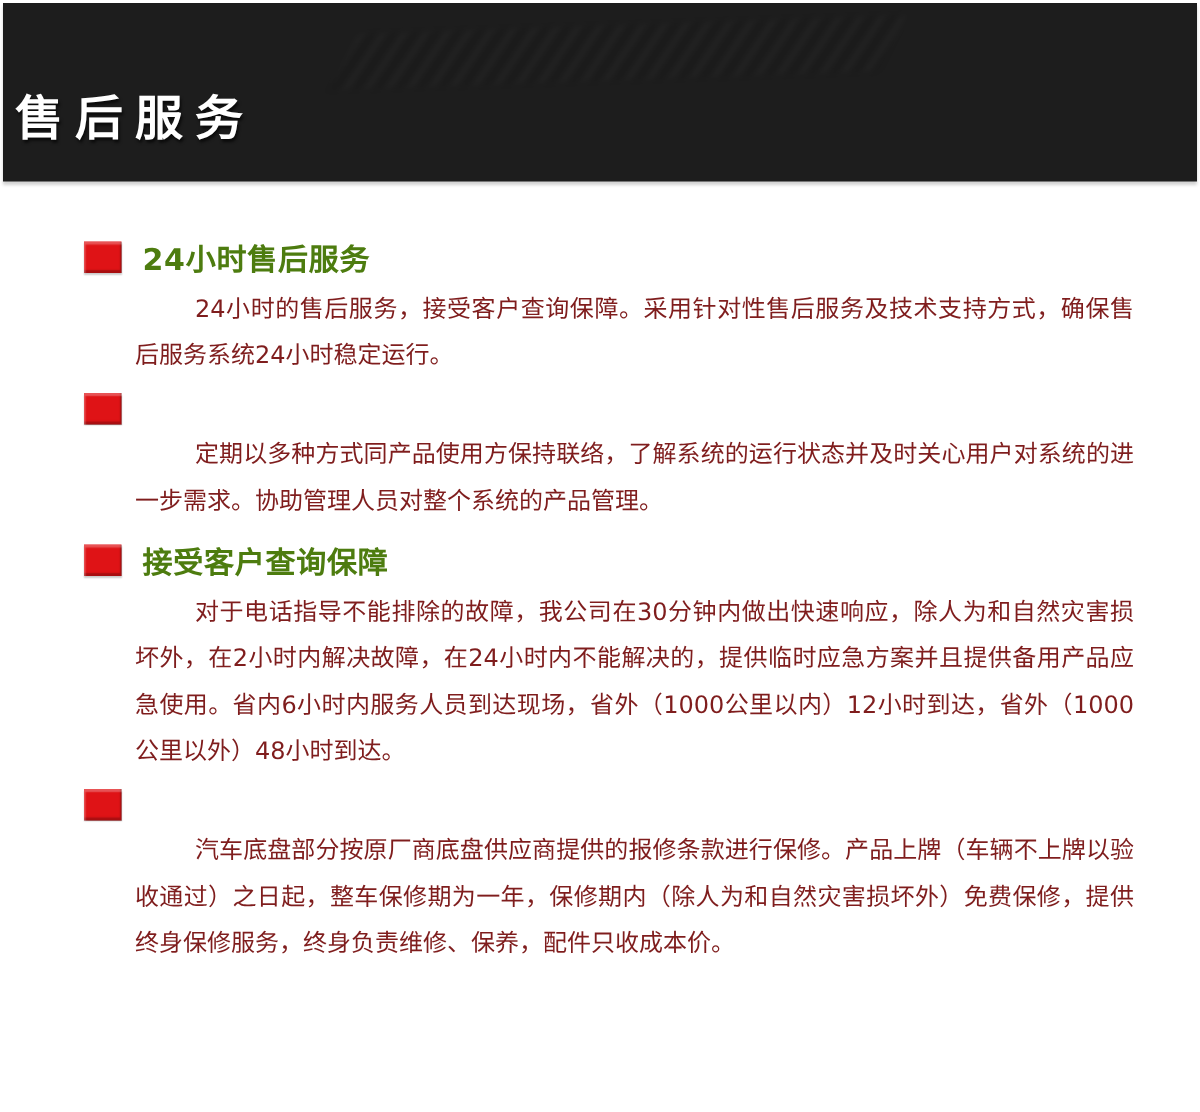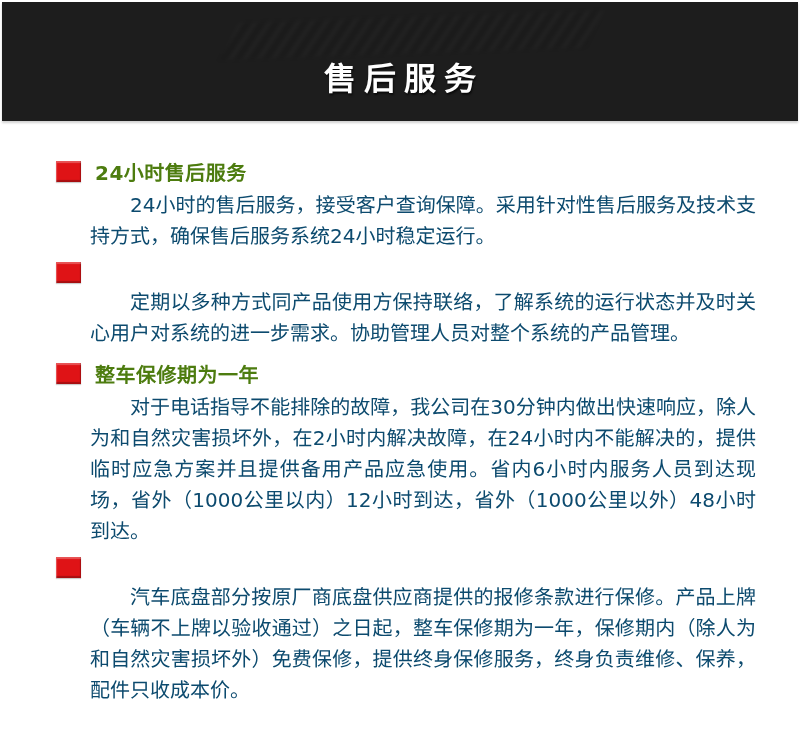--- a/index.html
+++ b/index.html
@@ -19,21 +19,20 @@
 
   
   .banner {
     position: relative;
     margin: 2px 2px 0 2px;
     height: 119px;
     background: #1d1d1d;
     box-shadow: 0 2px 2px rgba(0,0,0,0.18);
     display: flex;
     align-items: center;
-    justify-content: center;
     overflow: hidden;
   }
   .banner h1 {
     margin: 28px 0 0 0;
     font-size: 32px;
     font-weight: 700;
     color: #ffffff;
     letter-spacing: 8px;
     text-indent: 8px; 
     text-shadow: 1px 2px 2px rgba(0,0,0,0.65);
@@ -80,23 +79,23 @@
   .svc-head h2 {
     margin: 0;
     font-size: 20px;
     font-weight: 700;
     color: #4d7c0f;
     letter-spacing: 0.5px;
   }
   .svc p {
     margin: 2px 0 6px 34px;
     width: 666px;
-    font-size: 20px;
+    font-size: 16px;
     line-height: 31px;
-    color: #0c4a6e;
+    color: #7f1d1d;
     text-align: justify;
     text-justify: inter-ideograph;
     text-indent: 40px;
   }
 </style>
 </head>
 <body>
 
 <div class="page">
 
@@ -118,21 +117,21 @@
     <section class="svc">
       <div class="svc-head">
         <span class="bullet"></span>
       </div>
       <p>定期以多种方式同产品使用方保持联络，了解系统的运行状态并及时关心用户对系统的进一步需求。协助管理人员对整个系统的产品管理。</p>
     </section>
 
     <section class="svc">
       <div class="svc-head">
         <span class="bullet"></span>
-        <h2>整车保修期为一年</h2>
+        <h2>接受客户查询保障</h2>
       </div>
       <p>对于电话指导不能排除的故障，我公司在30分钟内做出快速响应，除人为和自然灾害损坏外，在2小时内解决故障，在24小时内不能解决的，提供临时应急方案并且提供备用产品应急使用。省内6小时内服务人员到达现场，省外（1000公里以内）12小时到达，省外（1000公里以外）48小时到达。</p>
     </section>
 
     <section class="svc">
       <div class="svc-head">
         <span class="bullet"></span>
       </div>
       <p>汽车底盘部分按原厂商底盘供应商提供的报修条款进行保修。产品上牌（车辆不上牌以验收通过）之日起，整车保修期为一年，保修期内（除人为和自然灾害损坏外）免费保修，提供终身保修服务，终身负责维修、保养，配件只收成本价。</p>
     </section>

